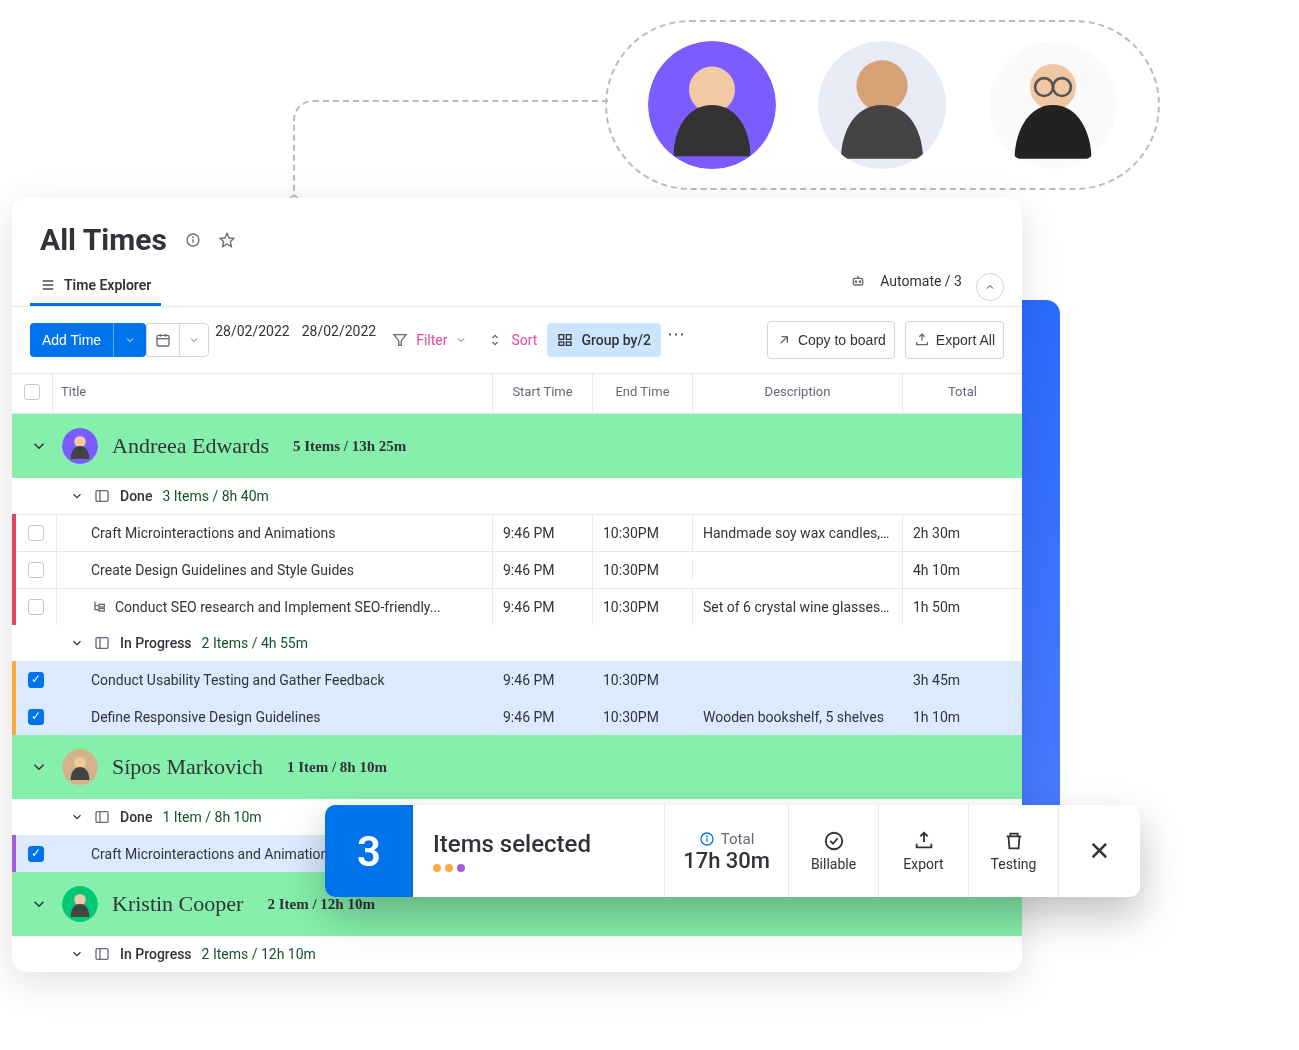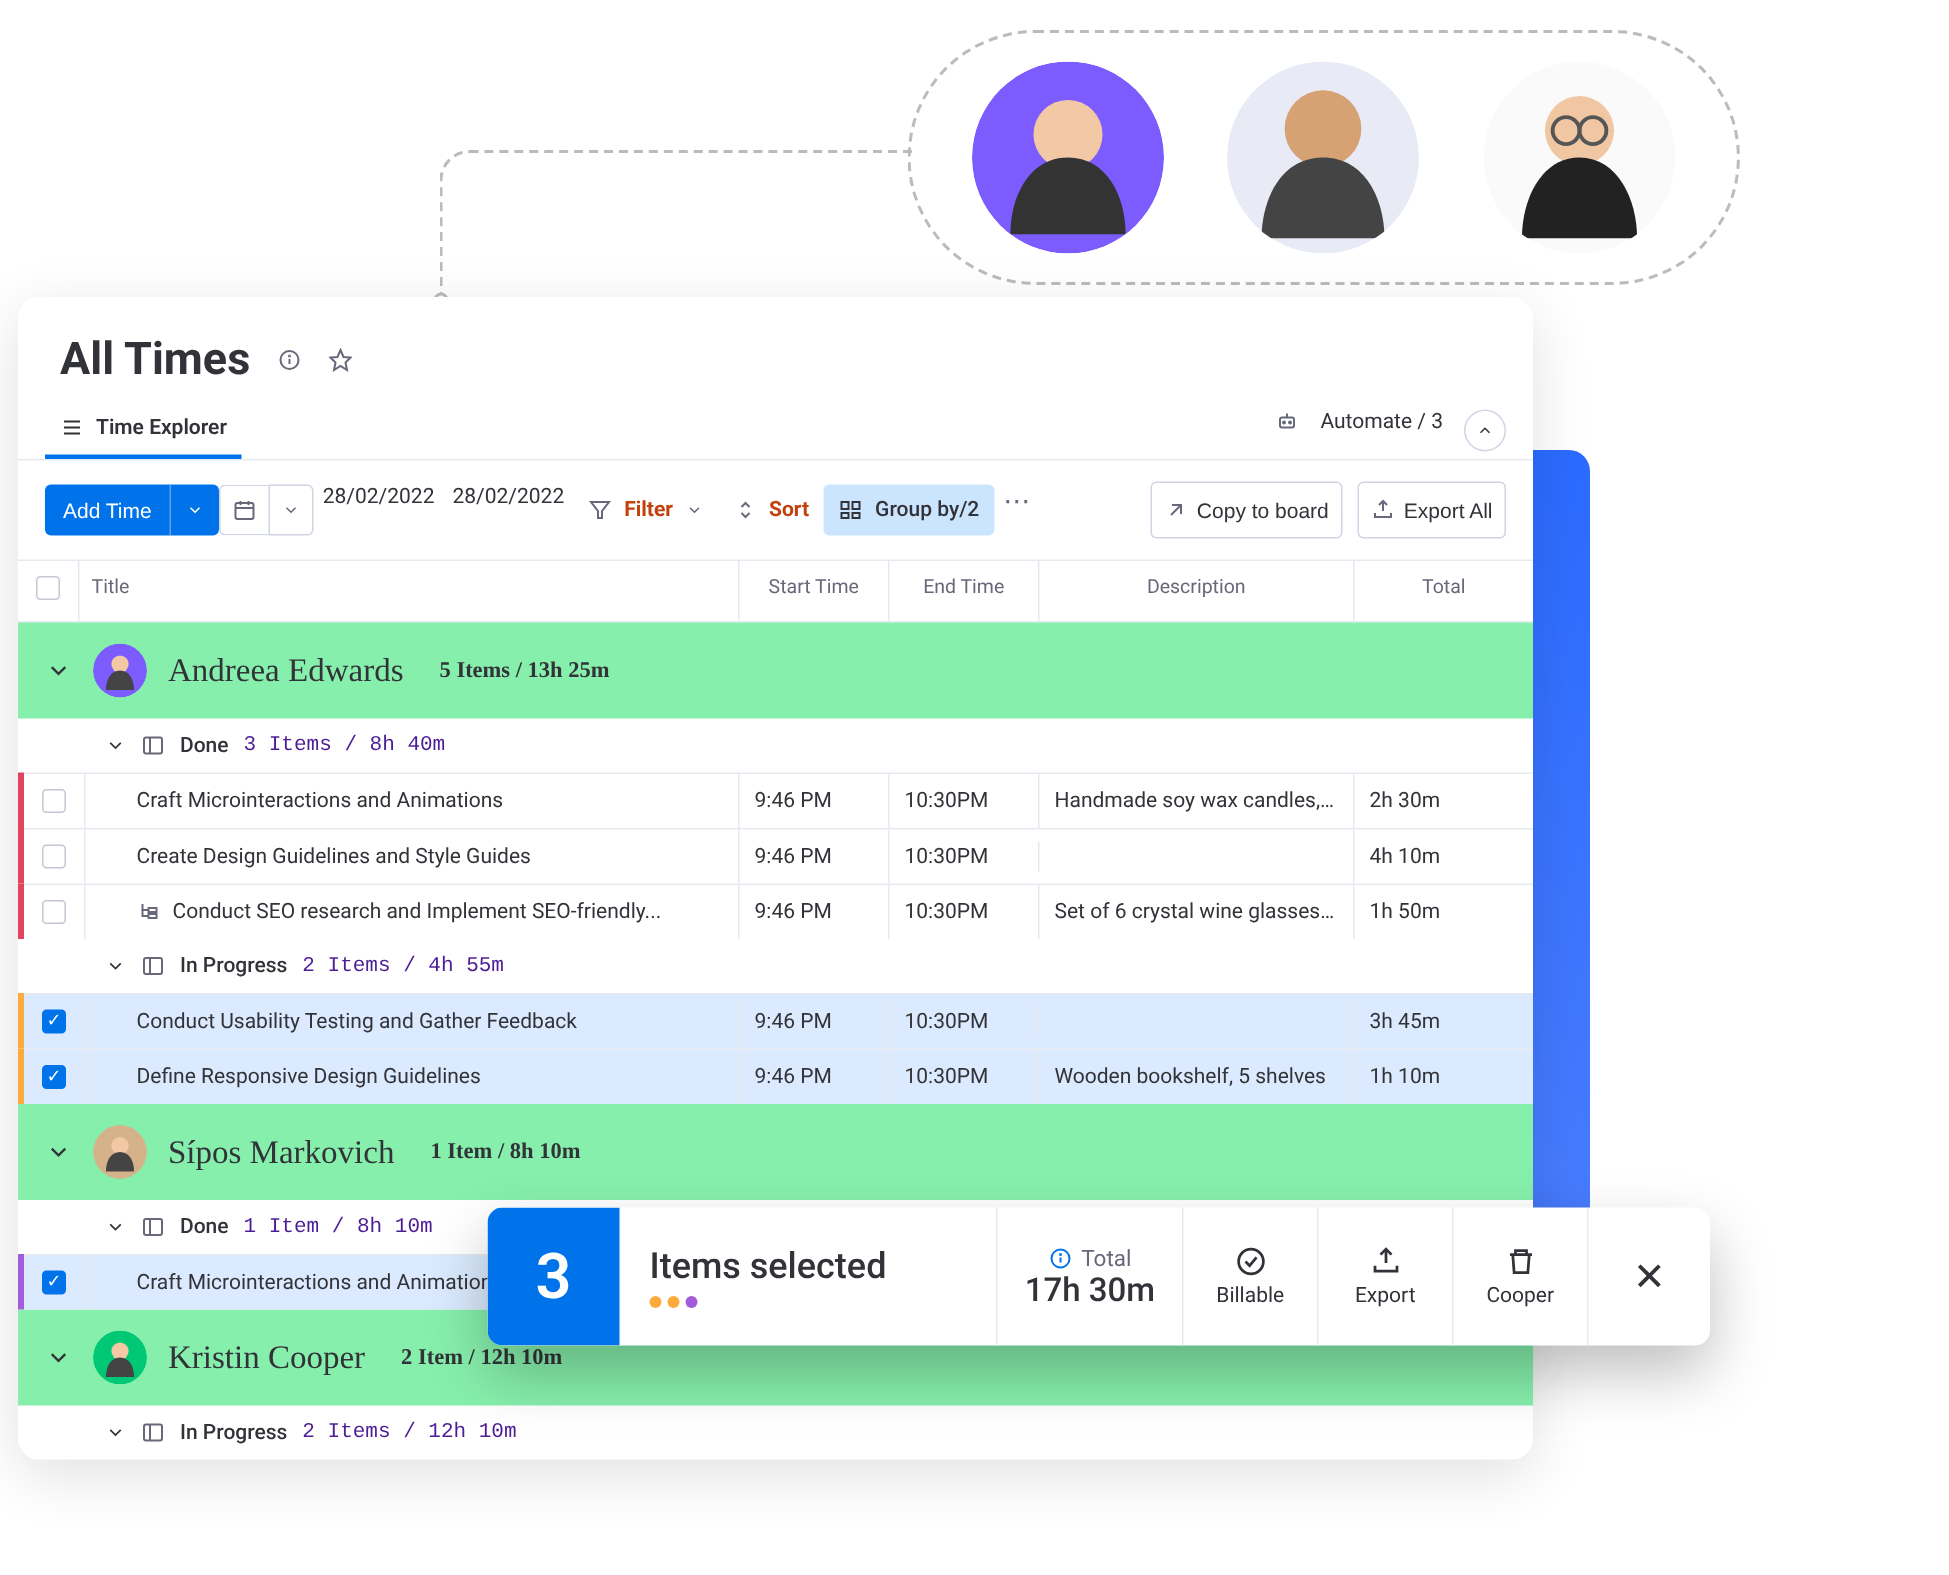--- a/index.html
+++ b/index.html
@@ -57,21 +57,21 @@
     .btn-primary { background:#0073ea; color:#fff; border:none; border-radius:4px;
       display:flex; align-items:center; font-size:14px; font-weight:500; height:34px; overflow:hidden; }
     .btn-primary .label { padding:0 12px; }
     .btn-primary .caret { padding:0 10px; border-left:1px solid rgba(255,255,255,.35); height:100%; display:flex; align-items:center; }
     .btn-outline { background:#fff; border:1px solid #d0d4e4; border-radius:4px; height:38px; display:flex; align-items:center; padding:0 8px; gap:6px; font-size:14px; color:#323338; }
     .btn-split { display:flex; }
     .btn-split .part { border:1px solid #d0d4e4; height:34px; display:flex; align-items:center; padding:0 8px; background:#fff; }
     .btn-split .part:first-child { border-radius:4px 0 0 4px; border-right:none; }
     .btn-split .part:last-child { border-radius:0 4px 4px 0; }
     .date-txt { font-size:14px; color:#323338; padding:0 6px; }
-    .chip { display:flex; align-items:center; gap:8px; padding:0 10px; height:34px; font-size:14px; color:#c2410c; border-radius:4px;font-weight:bold; }
+    .chip { display:flex; align-items:center; gap:8px; padding:0 10px; height:34px; font-size:14px; color:#ec4899; border-radius:4px; }
     .chip.active { background:#cce5ff; color:#323338; font-weight:500; }
     .dots { color:#676879; font-size:18px; letter-spacing:2px; padding:0 6px; }
 
     
     .thead { display:grid; grid-template-columns: 40px 1fr 100px 100px 210px 120px;
       border-bottom:1px solid #e6e9ef; font-size:13px; color:#676879; }
     .thead > div { padding:10px 8px; text-align:center; border-left:1px solid #e6e9ef; }
     .thead > div:first-child { border-left:none; }
     .thead .title-cell { text-align:left; }
 
@@ -81,21 +81,21 @@
 
     .group-row { display:flex; align-items:center; gap:14px; padding:14px 18px; background:#86efac;font-family:Liberation Serif, serif; }
     .chev { width:18px; height:18px; color:#323338; }
     .small-avatar { width:36px; height:36px; border-radius:50%; overflow:hidden; }
     .small-avatar svg { width:100%; height:100%; }
     .group-name { font-size:22px; font-weight:500; }
     .group-meta { font-size:15px; font-weight:700; margin-left:10px; }
 
     .subgroup-row { display:flex; align-items:center; gap:10px; padding:10px 18px 10px 58px; font-size:14px; }
     .subgroup-row .status { font-weight:500; }
-    .subgroup-row .meta { color:#4c1d95;font-family:Liberation Mono, monospace; }
+    .subgroup-row .meta { color:#14532d; }
 
     .data-row { display:grid; grid-template-columns: 40px 1fr 100px 100px 210px 120px;
       font-size:14px; border-top:1px solid #e6e9ef; align-items:center; }
     .data-row.selected { background:#dbeafe; }
     .data-row > div { padding:10px 10px; border-left:1px solid #e6e9ef; white-space:nowrap; overflow:hidden; text-overflow:ellipsis; }
     .data-row > div:first-child { border-left:none; display:flex; align-items:center; justify-content:center; }
     .row-wrap { display:flex; }
     .row-bar { width:4px; }
     .row-body { flex:1; }
     .title-inner { display:flex; align-items:center; gap:8px; padding-left:24px; }
@@ -513,16 +513,16 @@
         <path d="M4 15v4h16v-4"></path>
       </svg>
     <span>Export</span>
   </div>
   <div class="sel-action">
     <svg width="22" height="22" viewBox="0 0 24 24" fill="none" stroke="#323338" stroke-width="2">
         <polyline points="4 7 20 7"></polyline>
         <path d="M8 7V4h8v3"></path>
         <path d="M6 7l1 13h10l1-13"></path>
       </svg>
-    <span>Cooper</span>
+    <span>Testing</span>
   </div>
   <div class="sel-close">✕</div>
 </div>
 
 </body></html>

